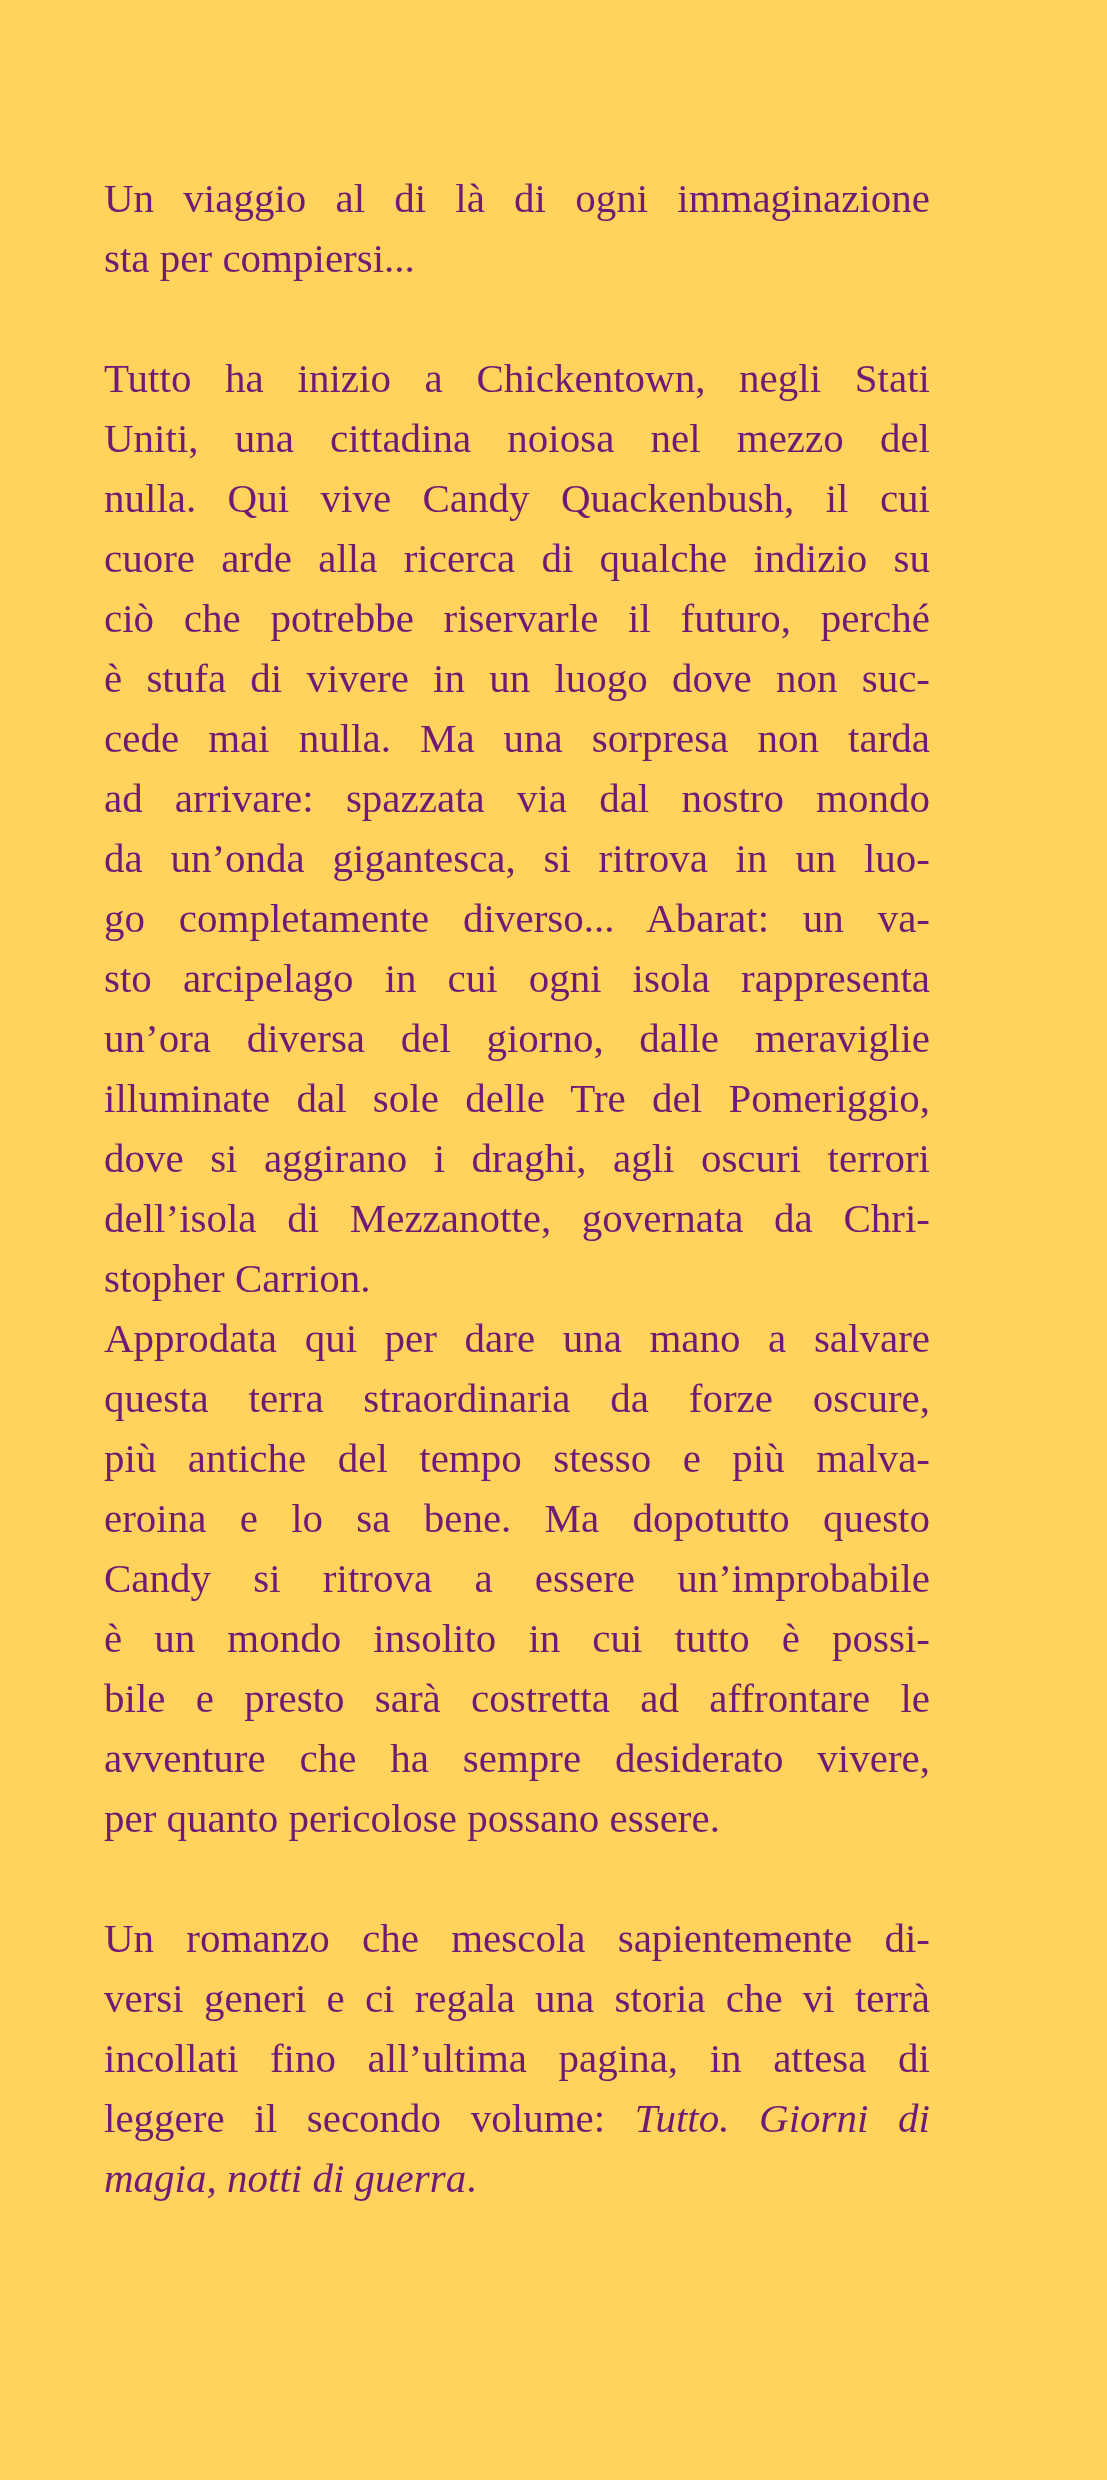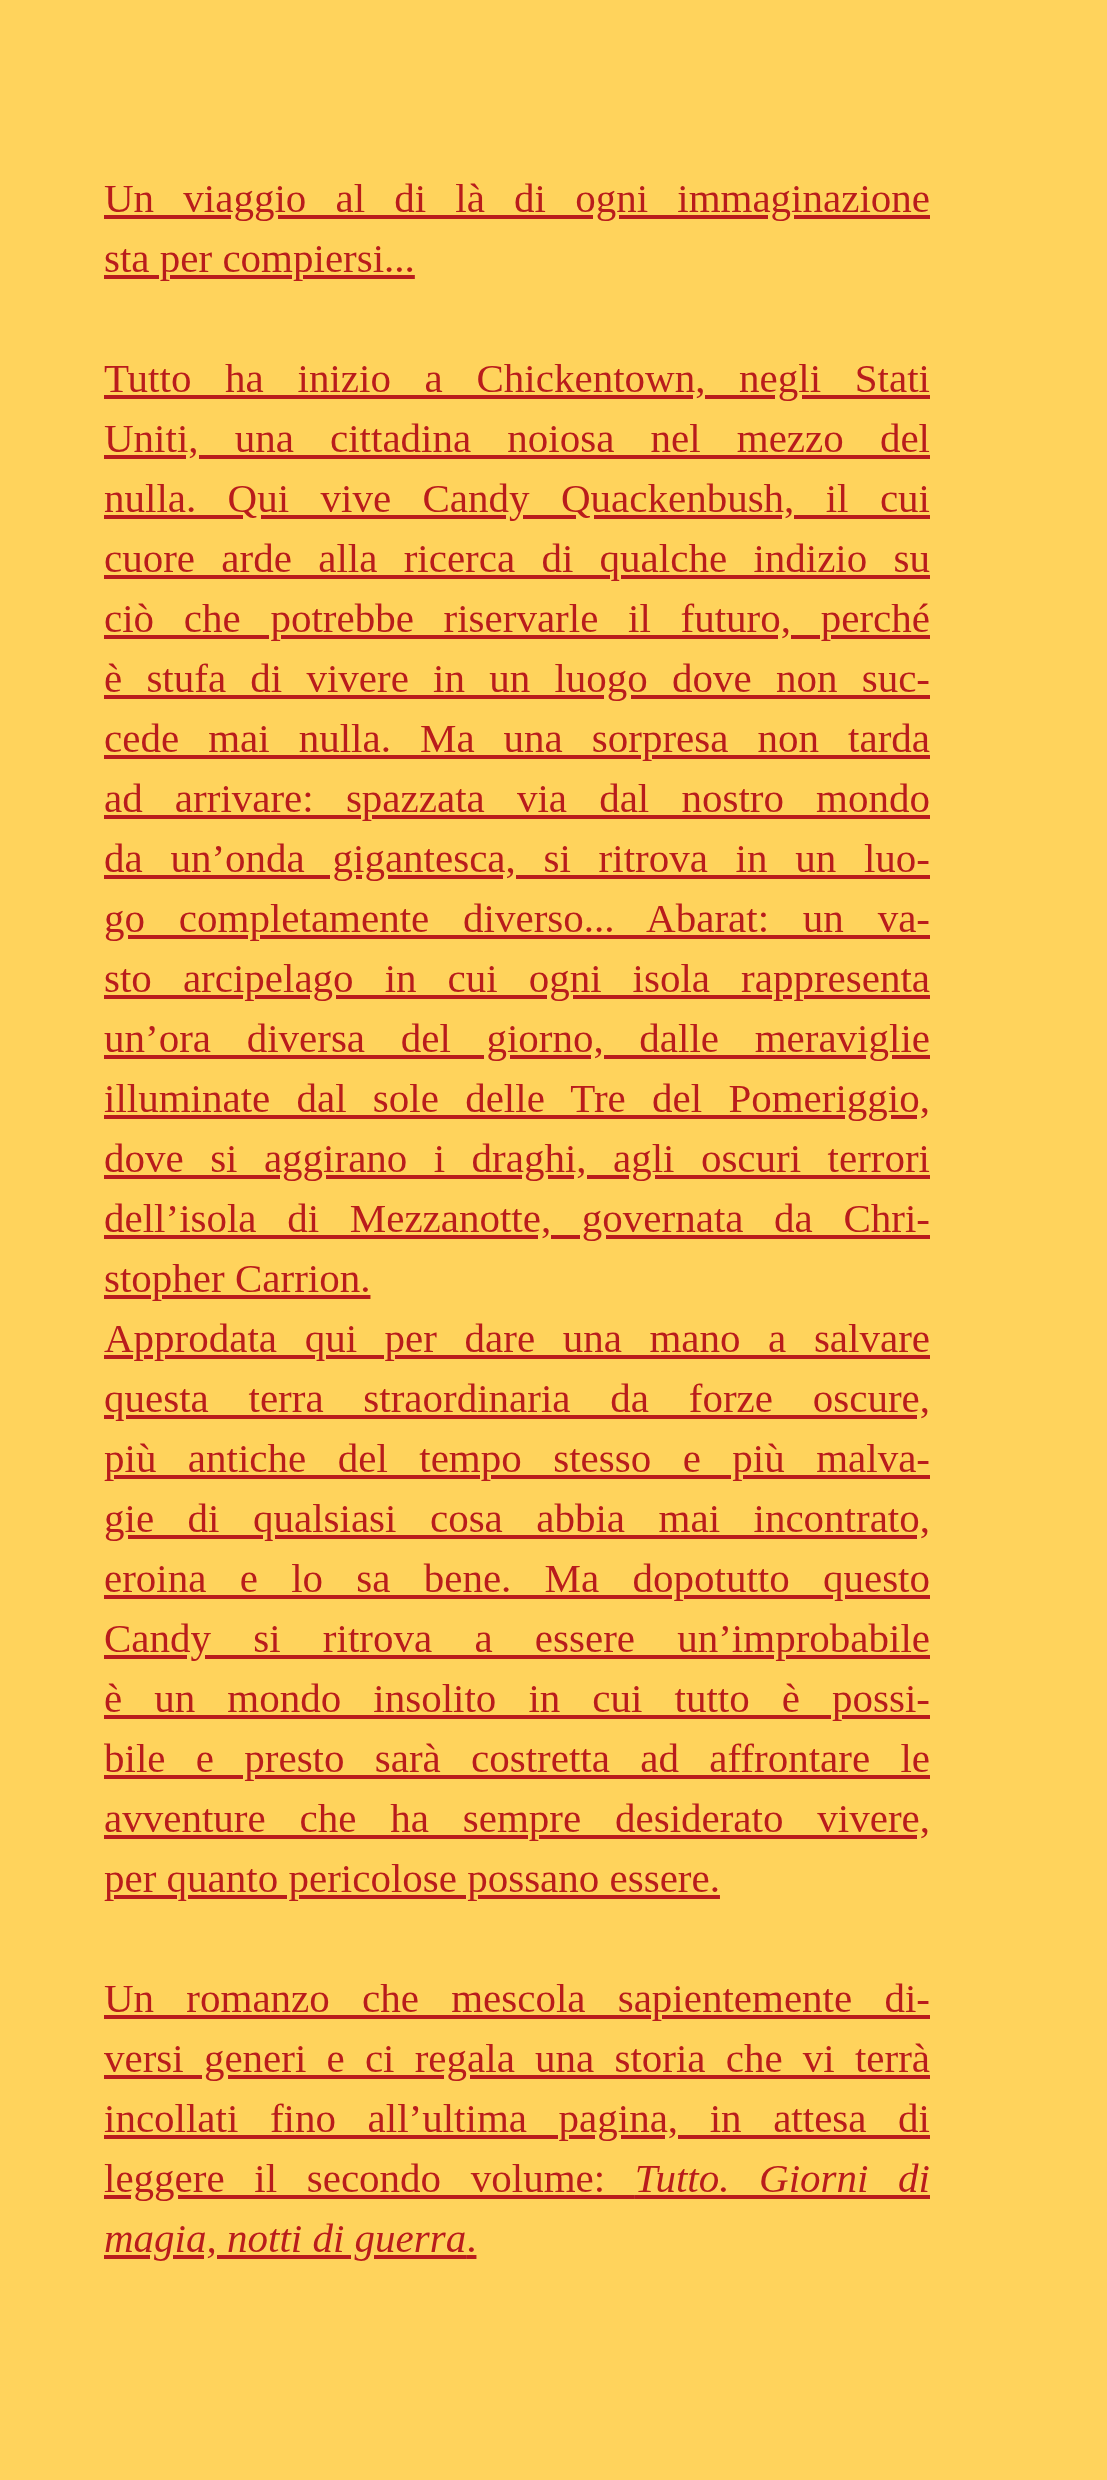--- a/index.html
+++ b/index.html
@@ -41,21 +41,21 @@
       text-align: right;
       text-align-last: left;
     }
     .ital {
       font-style: italic;
     }
   </style>
 </head>
 <body style="background: rgb(255, 211, 92);">
 
-<div class="page" style="color: #b91c1c; text-decoration: underline;">
+<div class="page" style="color: #701a75;">
 
   <div class="para">
     <span class="line">Un viaggio al di là di ogni immaginazione</span>
     <span class="line last">sta per compiersi...</span>
   </div>
 
   <div class="gap"></div>
 
   <div class="para">
     <span class="line">Tutto ha inizio a Chickentown, negli Stati</span>
@@ -73,21 +73,20 @@
     <span class="line">illuminate dal sole delle Tre del Pomeriggio,</span>
     <span class="line">dove si aggirano i draghi, agli oscuri terrori</span>
     <span class="line">dell’isola di Mezzanotte, governata da Chri-</span>
     <span class="line last">stopher Carrion.</span>
   </div>
 
   <div class="para">
     <span class="line">Approdata qui per dare una mano a salvare</span>
     <span class="line">questa terra straordinaria da forze oscure,</span>
     <span class="line">più antiche del tempo stesso e più malva-</span>
-    <span class="line">gie di qualsiasi cosa abbia mai incontrato,</span>
     <span class="line">eroina e lo sa bene. Ma dopotutto questo</span>
     <span class="line">Candy si ritrova a essere un’improbabile</span>
     <span class="line">è un mondo insolito in cui tutto è possi-</span>
     <span class="line">bile e presto sarà costretta ad affrontare le</span>
     <span class="line">avventure che ha sempre desiderato vivere,</span>
     <span class="line last">per quanto pericolose possano essere.</span>
   </div>
 
   <div class="gap"></div>
 

